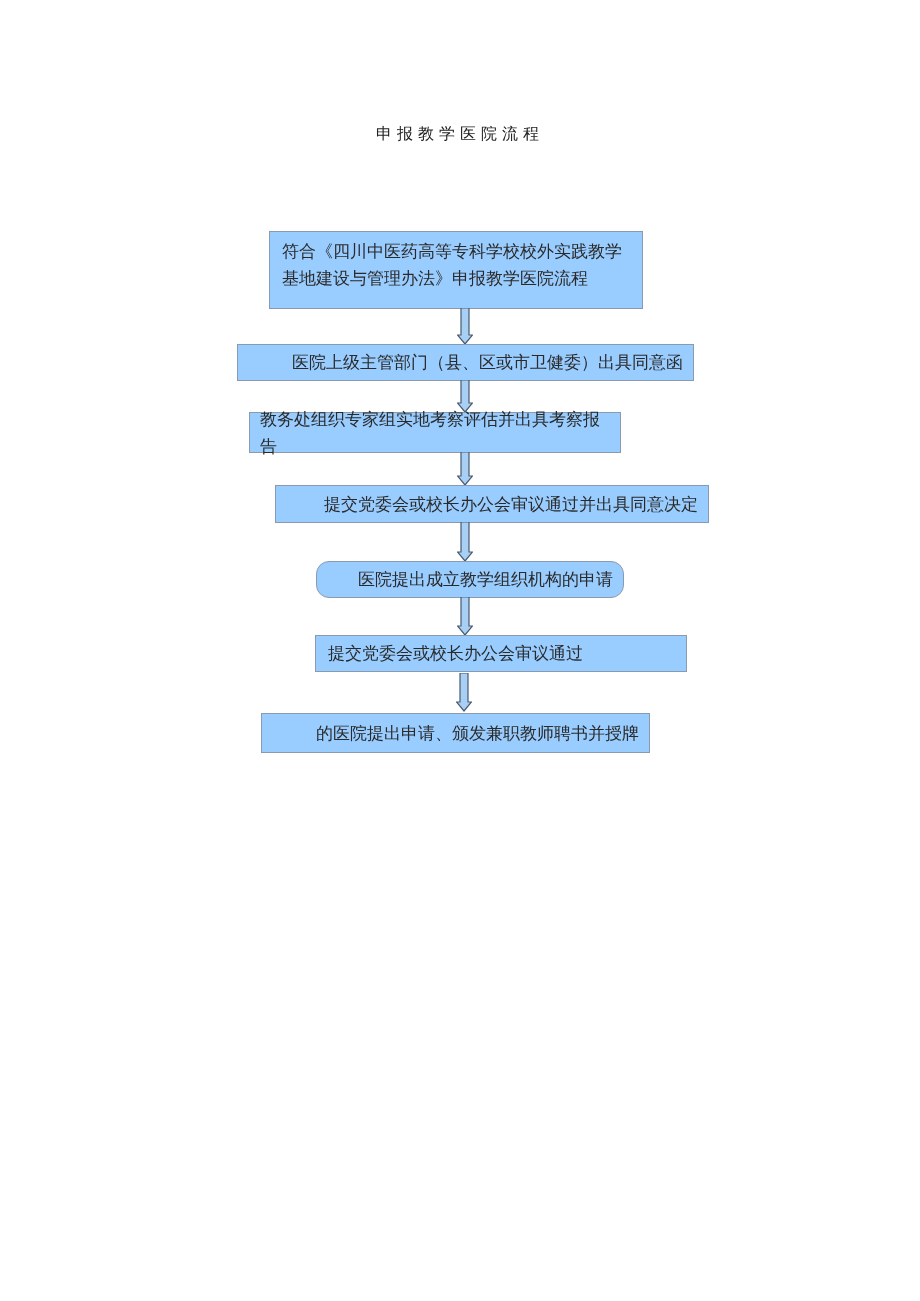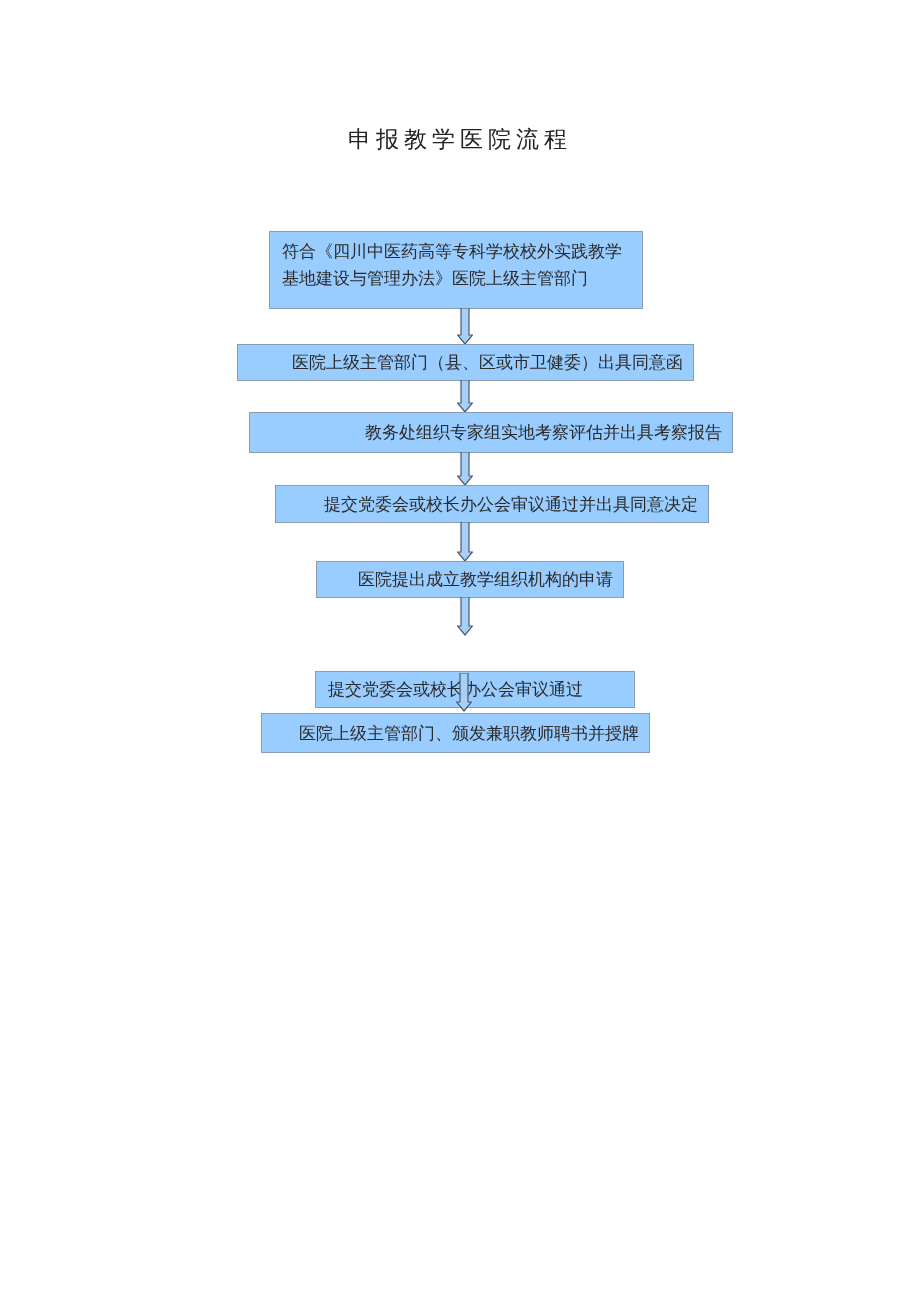--- a/index.html
+++ b/index.html
@@ -1,87 +1,87 @@
 <!DOCTYPE html>
 <html><head>
 <meta charset="utf-8">
 <style>
   html, body { margin: 0; padding: 0; background: #ffffff; }
   body { width: 920px; height: 1301px; position: relative; overflow: hidden;
          font-family: "DejaVu Serif", "Liberation Serif", serif; }
   .title { position: absolute; left: 0; width: 920px; top: 124px; text-align: center;
-           font-size: 23px; letter-spacing: 5px; color: #222; font-family: "DejaVu Sans", sans-serif; font-weight: 300; }
+           font-size: 16px; letter-spacing: 5px; color: #222; font-family: "DejaVu Sans", sans-serif; font-weight: 300; }
   .box { position: absolute; box-sizing: border-box; background: #99ccff;
          border: 1.5px solid #8a9bb0; color: #2a2a2a; font-size: 17px;
          display: flex; align-items: center; justify-content: flex-end;
          padding: 0 10px; line-height: 27px; text-align: left; }
   .box.multi { align-items: flex-start; padding-top: 6px; justify-content: flex-start; padding-left: 12px; }
   .arrow { position: absolute; width: 16px; }
   .arrow svg { display: block; }
 </style>
 </head>
 <body>
 
 <div class="title">申报教学医院流程</div>
 
 <div class="box multi" style="left:269px; top:231px; width:374px; height:78px; padding-right:14px;">
-  <span>符合《四川中医药高等专科学校校外实践教学基地建设与管理办法》医院上级主管部门</span>
+  <span>符合《四川中医药高等专科学校校外实践教学基地建设与管理办法》申报教学医院流程</span>
 </div>
 
 <div class="arrow" style="left:457px; top:308px;">
   <svg width="16" height="37" viewBox="0 0 16 37">
       <path d="M4 0 H12 V27 H15.5 L8 36 L0.5 27 H4 Z" fill="#a8d0f5" stroke="#4a5a70" stroke-width="1.2"></path>
     </svg>
 </div>
 
 <div class="box" style="left:237px; top:344px; width:457px; height:37px;">
   <span>医院上级主管部门（县、区或市卫健委）出具同意函</span>
 </div>
 
 <div class="arrow" style="left:457px; top:380px;">
   <svg width="16" height="33" viewBox="0 0 16 33">
       <path d="M4 0 H12 V23 H15.5 L8 32 L0.5 23 H4 Z" fill="#a8d0f5" stroke="#4a5a70" stroke-width="1.2"></path>
     </svg>
 </div>
 
-<div class="box" style="left:249px; top:412px; width:484px; height:41px;">
+<div class="box" style="left:249px; top:412px; width:372px; height:41px;">
   <span>教务处组织专家组实地考察评估并出具考察报告</span>
 </div>
 
 <div class="arrow" style="left:457px; top:452px;">
   <svg width="16" height="34" viewBox="0 0 16 34">
       <path d="M4 0 H12 V24 H15.5 L8 33 L0.5 24 H4 Z" fill="#a8d0f5" stroke="#4a5a70" stroke-width="1.2"></path>
     </svg>
 </div>
 
 <div class="box" style="left:253px; top:485px; width:434px; height:38px;margin-left:22px;">
   <span>提交党委会或校长办公会审议通过并出具同意决定</span>
 </div>
 
 <div class="arrow" style="left:457px; top:522px;">
   <svg width="16" height="40" viewBox="0 0 16 40">
       <path d="M4 0 H12 V30 H15.5 L8 39 L0.5 30 H4 Z" fill="#a8d0f5" stroke="#4a5a70" stroke-width="1.2"></path>
     </svg>
 </div>
 
-<div class="box" style="left:316px; top:561px; width:308px; height:37px;">
+<div class="box" style="left:316px; top:561px; width:308px; height:37px;border-radius:13px;">
   <span>医院提出成立教学组织机构的申请</span>
 </div>
 
 <div class="arrow" style="left:457px; top:597px;">
   <svg width="16" height="39" viewBox="0 0 16 39">
       <path d="M4 0 H12 V29 H15.5 L8 38 L0.5 29 H4 Z" fill="#a8d0f5" stroke="#4a5a70" stroke-width="1.2"></path>
     </svg>
 </div>
 
-<div class="box" style="left:315px; top:635px; width:320px; height:37px; justify-content:flex-start; padding-left:12px;margin-top:36px;">
+<div class="box" style="left:315px; top:635px; width:372px; height:37px; justify-content:flex-start; padding-left:12px;">
   <span>提交党委会或校长办公会审议通过</span>
 </div>
 
 <div class="arrow" style="left:456px; top:673px;">
   <svg width="16" height="39" viewBox="0 0 16 39">
       <path d="M4 0 H12 V29 H15.5 L8 38 L0.5 29 H4 Z" fill="#a8d0f5" stroke="#4a5a70" stroke-width="1.2"></path>
     </svg>
 </div>
 
 <div class="box" style="left:261px; top:713px; width:389px; height:40px;">
-  <span>医院上级主管部门、颁发兼职教师聘书并授牌</span>
+  <span>的医院提出申请、颁发兼职教师聘书并授牌</span>
 </div>
 
 </body></html>

